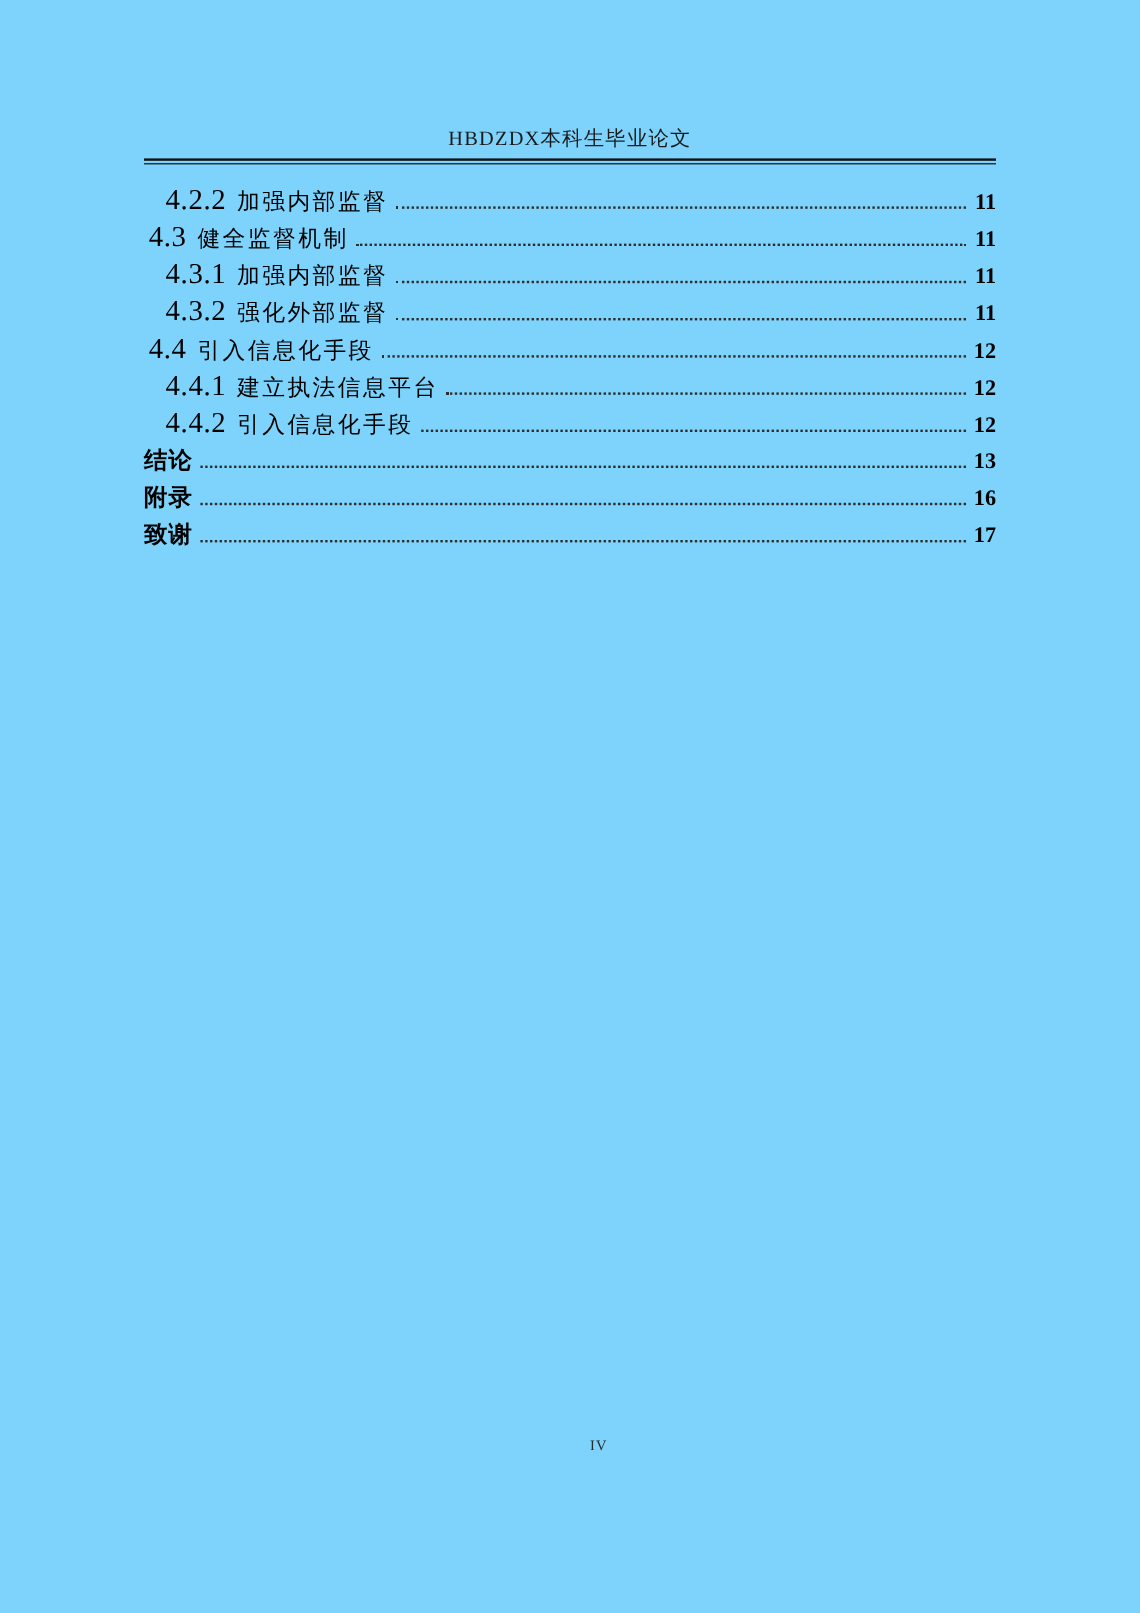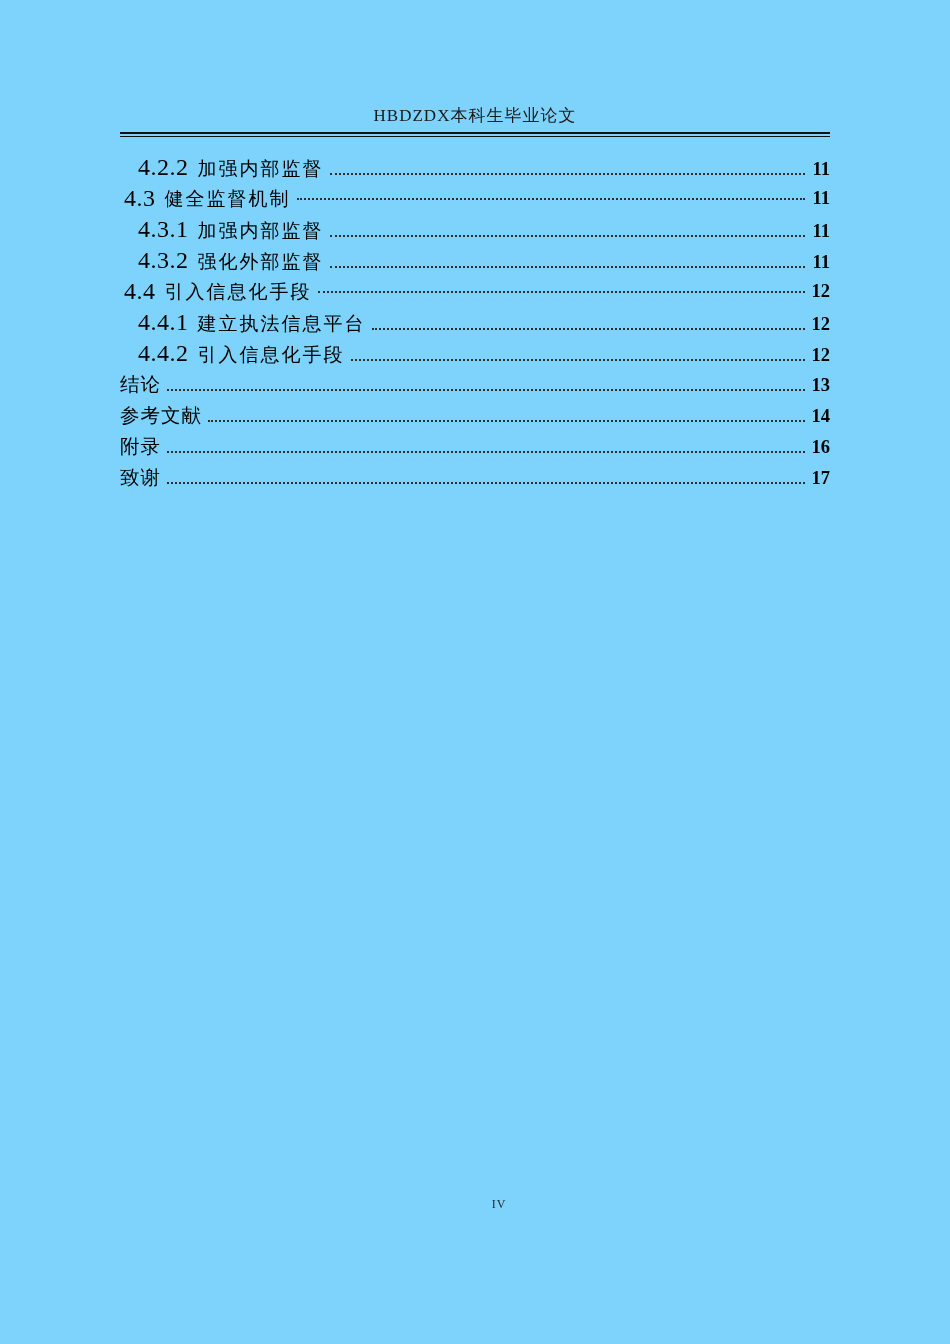--- a/index.html
+++ b/index.html
@@ -44,35 +44,35 @@
     left: 120px;
     width: 710px;
   }
   .toc-row {
     display: flex;
     align-items: baseline;
     height: 31px;
     line-height: 31px;
     white-space: nowrap;
   }
-  .toc-row.lvl2 { padding-left: 4px; align-items: center; }
+  .toc-row.lvl2 { padding-left: 4px; }
   .toc-row.lvl3 { padding-left: 18px; }
   .toc-num {
     font-size: 24px;
     letter-spacing: 0.5px;
     margin-right: 9px;
   }
   .toc-num:empty { display: none; margin-right: 0; }
   .toc-title {
     font-size: 19px;
     letter-spacing: 2px;
   }
   .toc-row.lvl1 .toc-title {
     font-family: "Liberation Sans", "DejaVu Sans", sans-serif;
-    font-weight: 400;
+    font-weight: 700;
     font-size: 19.5px;
     letter-spacing: 1px;
   }
   .toc-dots {
     flex: 1 1 auto;
     min-width: 12px;
     border-bottom: 2px dotted #2e2e2e;
     margin: 0 3px 0 6px;
   }
   .toc-page {
@@ -155,26 +155,20 @@
       <span class="toc-page">12</span>
     </div>
 
     <div class="toc-row lvl1">
 
       <span class="toc-title">结论</span>
       <span class="toc-dots"></span>
       <span class="toc-page">13</span>
     </div>
 
-    <div class="toc-row lvl1">
-
-      <span class="toc-title">参考文献</span>
-      <span class="toc-dots"></span>
-      <span class="toc-page">14</span>
-    </div>
 
     <div class="toc-row lvl1">
 
       <span class="toc-title">附录</span>
       <span class="toc-dots"></span>
       <span class="toc-page">16</span>
     </div>
 
     <div class="toc-row lvl1">
 

